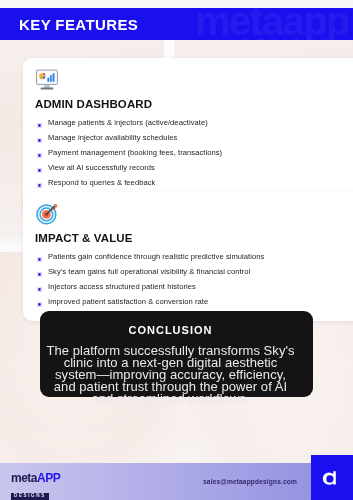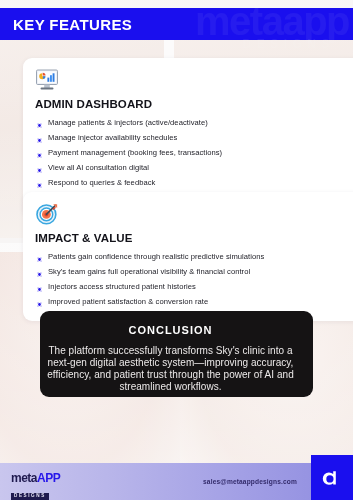--- a/index.html
+++ b/index.html
@@ -43,21 +43,21 @@
     width: 353px; height: 32px;
     background: #1a0fee;
     display: flex; align-items: center;
     z-index: 5;
   }
   .header-title {
     color: #ffffff;
     font-size: 15px;
     font-weight: 700;
     letter-spacing: .4px;
-    padding-left: 13px;
+    padding-left: 19px;
   }
   .watermark {
     position: absolute;
     right: 4px; top: -4px;
     text-align: right;
     z-index: 4;
     pointer-events: none;
     user-select: none;
   }
   .wm-main {
@@ -123,21 +123,21 @@
     text-align: center;
   }
   .conclusion-title {
     color: #ffffff;
     font-size: 11px; font-weight: 700;
     letter-spacing: 1px;
     margin-bottom: 9px;
   }
   .conclusion-body {
     color: #ece9e9;
-    font-size: 10px;
+    font-size: 13px;
     line-height: 12px;
     letter-spacing: .05px;
   }
 
   
   .footer {
     position: absolute; left: 0; bottom: 0;
     width: 353px; height: 37px;
     background: linear-gradient(90deg, #c9c6ee 0%, #b9b6ea 30%, #a6a3e6 62%, #8f8ce0 100%);
     z-index: 7;
@@ -217,21 +217,21 @@
       <li>
           <span class="dot"></span>
           <span>Manage injector availability schedules</span>
         </li>
       <li>
           <span class="dot"></span>
           <span>Payment management (booking fees, transactions)</span>
         </li>
       <li>
           <span class="dot"></span>
-          <span>View all AI consultation digital</span>
+          <span>View all AI successfully records</span>
         </li>
       <li>
           <span class="dot"></span>
           <span>Respond to queries &amp; feedback</span>
         </li>
       <li>
           <span class="dot"></span>
           <span>Oversee system operations</span>
         </li>
     </ul>

